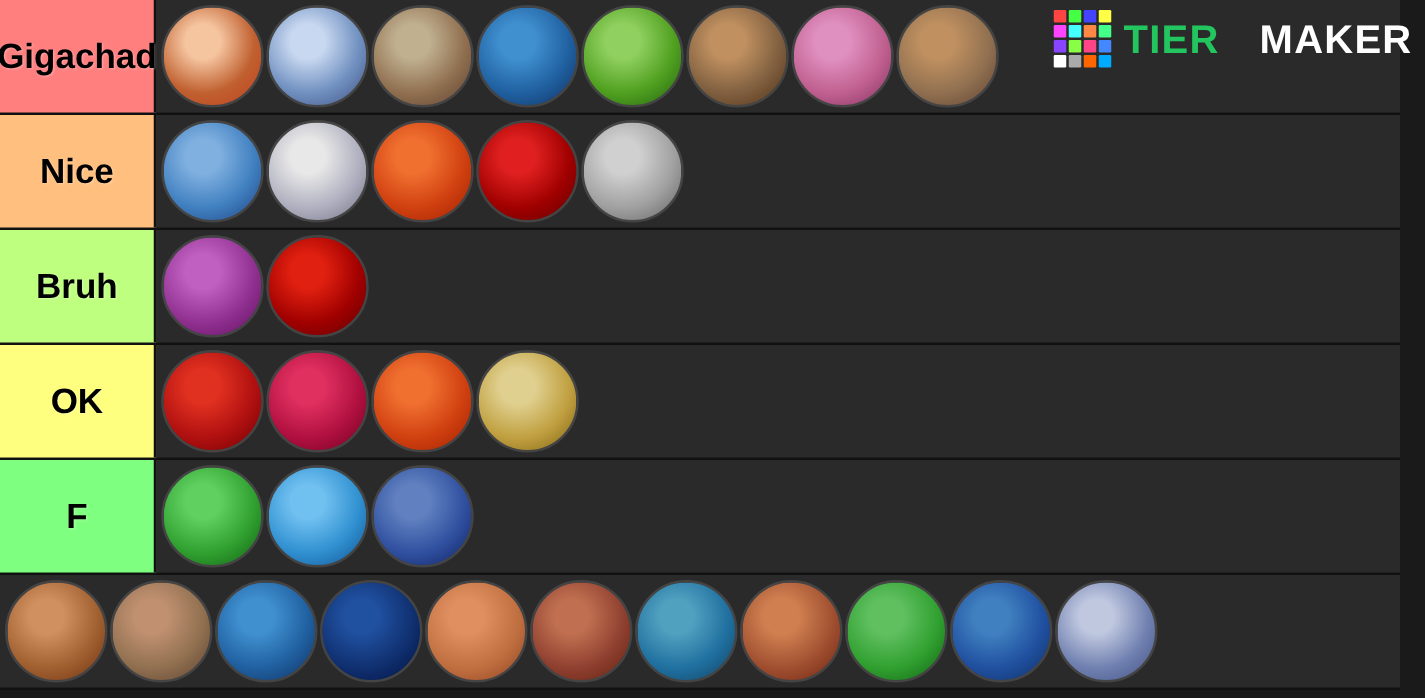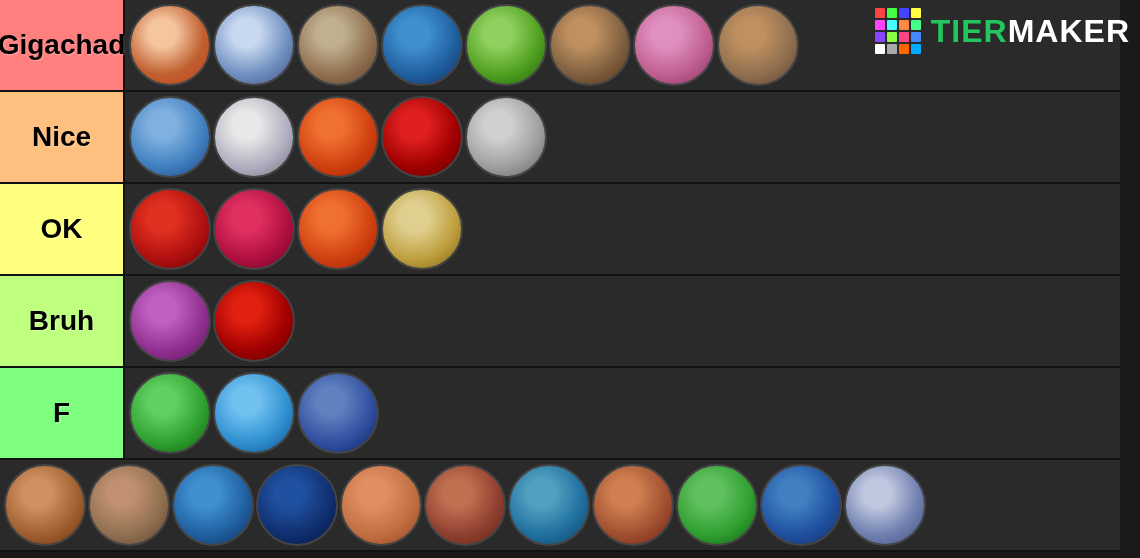--- a/index.html
+++ b/index.html
@@ -100,21 +100,21 @@
         <div class="logo-cell" style="background: rgb(136, 68, 255);"></div>
         <div class="logo-cell" style="background: rgb(136, 255, 68);"></div>
         <div class="logo-cell" style="background: rgb(255, 68, 136);"></div>
         <div class="logo-cell" style="background: rgb(68, 136, 255);"></div>
         <div class="logo-cell" style="background: rgb(255, 255, 255);"></div>
         <div class="logo-cell" style="background: rgb(170, 170, 170);"></div>
         <div class="logo-cell" style="background: rgb(255, 102, 0);"></div>
         <div class="logo-cell" style="background: rgb(0, 170, 255);"></div>
       </div>
     <div class="logo-text">
-      <span style="color:#22c55e;">TIER</span><span style="color:white;">MAKER</span>
+      <span style="color:#22c55e;">TIER</span><span style="color:white;margin-left:32px;">MAKER</span>
     </div>
   </div>
 
   <div class="tier-list" id="tier-list">
   <div class="tier-row">
         <div class="tier-label" style="background: rgb(255, 127, 127);">Gigachad</div>
         <div class="tier-items">
           <div class="img-container" title="Mr Incredible" style="background: radial-gradient(circle at 40% 35%, rgb(245, 197, 160) 20%, rgb(192, 96, 48) 60%, rgb(192, 64, 32) 100%);"></div>
           <div class="img-container" title="Buzz Lightyear" style="background: radial-gradient(circle at 40% 35%, rgb(200, 216, 240) 20%, rgb(112, 144, 192) 60%, rgb(64, 80, 128) 100%);"></div>
           <div class="img-container" title="Carl Fredricksen (Up)" style="background: radial-gradient(circle at 40% 35%, rgb(192, 176, 144) 20%, rgb(144, 112, 80) 60%, rgb(96, 64, 48) 100%);"></div>
@@ -129,33 +129,33 @@
         <div class="tier-label" style="background: rgb(255, 191, 127);">Nice</div>
         <div class="tier-items">
           <div class="img-container" title="Flik (Bug's Life)" style="background: radial-gradient(circle at 40% 35%, rgb(128, 176, 224) 20%, rgb(64, 128, 192) 60%, rgb(32, 64, 128) 100%);"></div>
           <div class="img-container" title="EVE" style="background: radial-gradient(circle at 40% 35%, rgb(232, 232, 232) 20%, rgb(176, 176, 192) 60%, rgb(112, 112, 128) 100%);"></div>
           <div class="img-container" title="Nemo" style="background: radial-gradient(circle at 40% 35%, rgb(240, 112, 48) 20%, rgb(208, 64, 16) 60%, rgb(160, 32, 0) 100%);"></div>
           <div class="img-container" title="Lightning McQueen" style="background: radial-gradient(circle at 40% 35%, rgb(224, 32, 32) 20%, rgb(160, 0, 0) 60%, rgb(96, 0, 0) 100%);"></div>
           <div class="img-container" title="Luxo Ball / character" style="background: radial-gradient(circle at 40% 35%, rgb(208, 208, 208) 20%, rgb(160, 160, 160) 60%, rgb(96, 96, 96) 100%);"></div>
         </div>
       </div>
       <div class="tier-row">
+        <div class="tier-label" style="background: rgb(191, 255, 127);">Bruh</div>
+        <div class="tier-items">
+          <div class="img-container" title="Bing Bong" style="background: radial-gradient(circle at 40% 35%, rgb(192, 96, 192) 20%, rgb(144, 48, 144) 60%, rgb(96, 16, 96) 100%);"></div>
+          <div class="img-container" title="Anger shouting" style="background: radial-gradient(circle at 40% 35%, rgb(224, 32, 16) 20%, rgb(160, 0, 0) 60%, rgb(96, 0, 0) 100%);"></div>
+        </div>
+      </div>
+      <div class="tier-row">
         <div class="tier-label" style="background: rgb(255, 255, 127);">OK</div>
         <div class="tier-items">
           <div class="img-container" title="Anger (Inside Out)" style="background: radial-gradient(circle at 40% 35%, rgb(224, 48, 32) 20%, rgb(176, 16, 16) 60%, rgb(112, 0, 0) 100%);"></div>
           <div class="img-container" title="Mrs Incredible" style="background: radial-gradient(circle at 40% 35%, rgb(224, 48, 96) 20%, rgb(176, 16, 64) 60%, rgb(112, 0, 32) 100%);"></div>
           <div class="img-container" title="Marlin (Nemo)" style="background: radial-gradient(circle at 40% 35%, rgb(240, 112, 48) 20%, rgb(208, 64, 16) 60%, rgb(160, 32, 0) 100%);"></div>
           <div class="img-container" title="Woody" style="background: radial-gradient(circle at 40% 35%, rgb(224, 208, 144) 20%, rgb(192, 160, 64) 60%, rgb(128, 96, 16) 100%);"></div>
-        </div>
-      </div>
-      <div class="tier-row">
-        <div class="tier-label" style="background: rgb(191, 255, 127);">Bruh</div>
-        <div class="tier-items">
-          <div class="img-container" title="Bing Bong" style="background: radial-gradient(circle at 40% 35%, rgb(192, 96, 192) 20%, rgb(144, 48, 144) 60%, rgb(96, 16, 96) 100%);"></div>
-          <div class="img-container" title="Anger shouting" style="background: radial-gradient(circle at 40% 35%, rgb(224, 32, 16) 20%, rgb(160, 0, 0) 60%, rgb(96, 0, 0) 100%);"></div>
         </div>
       </div>
       <div class="tier-row">
         <div class="tier-label" style="background: rgb(127, 255, 127);">F</div>
         <div class="tier-items">
           <div class="img-container" title="Riley (Inside Out)" style="background: radial-gradient(circle at 40% 35%, rgb(96, 208, 96) 20%, rgb(48, 160, 48) 60%, rgb(16, 96, 16) 100%);"></div>
           <div class="img-container" title="Joy (Inside Out)" style="background: radial-gradient(circle at 40% 35%, rgb(112, 192, 240) 20%, rgb(48, 144, 208) 60%, rgb(16, 80, 144) 100%);"></div>
           <div class="img-container" title="Sadness (Inside Out)" style="background: radial-gradient(circle at 40% 35%, rgb(96, 128, 192) 20%, rgb(48, 80, 160) 60%, rgb(16, 32, 96) 100%);"></div>
         </div>
       </div>

